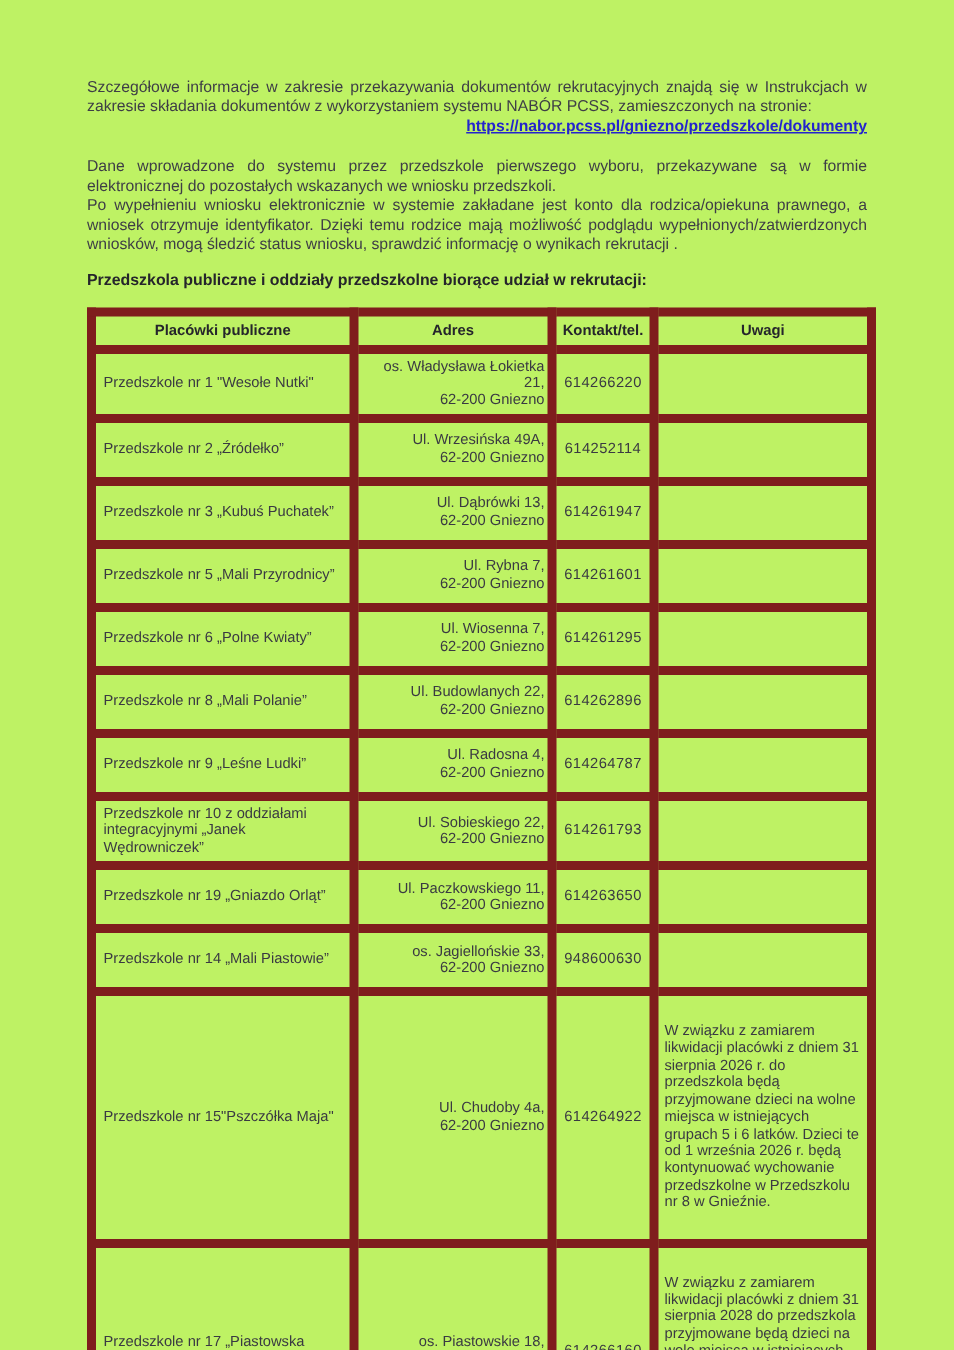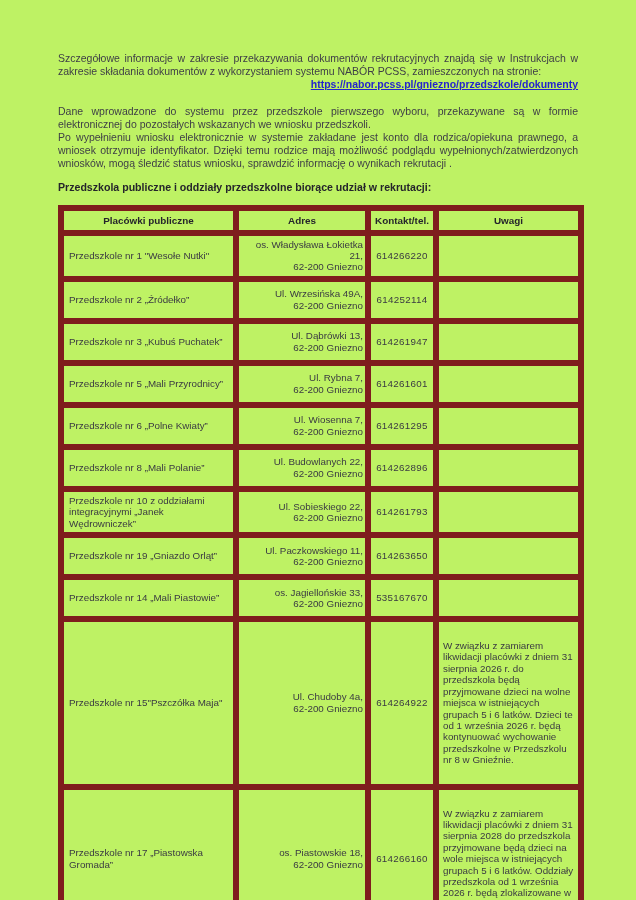--- a/index.html
+++ b/index.html
@@ -139,35 +139,41 @@
             <td class="cell-phone">614261295</td>
             <td class="cell-notes"></td>
           </tr>
           <tr class="data-row">
             <td class="cell-name">Przedszkole nr 8 „Mali Polanie”</td>
             <td class="cell-addr">Ul. Budowlanych 22,<br>62-200 Gniezno</td>
             <td class="cell-phone">614262896</td>
             <td class="cell-notes"></td>
           </tr>
           <tr class="data-row">
+            <td class="cell-name">Przedszkole nr 9 „Leśne Ludki”</td>
+            <td class="cell-addr">Ul. Radosna 4,<br>62-200 Gniezno</td>
+            <td class="cell-phone">614264787</td>
+            <td class="cell-notes"></td>
+          </tr>
+          <tr class="data-row">
             <td class="cell-name">Przedszkole nr 10 z oddziałami integracyjnymi „Janek Wędrowniczek”</td>
             <td class="cell-addr">Ul. Sobieskiego 22,<br>62-200 Gniezno</td>
             <td class="cell-phone">614261793</td>
             <td class="cell-notes"></td>
           </tr>
           <tr class="data-row">
             <td class="cell-name">Przedszkole nr 19 „Gniazdo Orląt”</td>
             <td class="cell-addr">Ul. Paczkowskiego 11,<br>62-200 Gniezno</td>
             <td class="cell-phone">614263650</td>
             <td class="cell-notes"></td>
           </tr>
           <tr class="data-row">
             <td class="cell-name">Przedszkole nr 14 „Mali Piastowie”</td>
             <td class="cell-addr">os. Jagiellońskie 33,<br>62-200 Gniezno</td>
-            <td class="cell-phone">535167670</td>
+            <td class="cell-phone">948600630</td>
             <td class="cell-notes"></td>
           </tr>
           <tr class="data-row">
             <td class="cell-name">Przedszkole nr 15"Pszczółka Maja"</td>
             <td class="cell-addr">Ul. Chudoby 4a,<br>62-200 Gniezno</td>
             <td class="cell-phone">614264922</td>
             <td class="cell-notes">W związku z zamiarem likwidacji placówki z dniem 31 sierpnia 2026 r. do przedszkola będą przyjmowane dzieci na wolne miejsca w istniejących grupach 5 i 6 latków. Dzieci te od 1 września 2026 r. będą kontynuować wychowanie przedszkolne w Przedszkolu nr 8 w Gnieźnie.</td>
           </tr>
           <tr class="data-row">
             <td class="cell-name">Przedszkole nr 17 „Piastowska Gromada”</td>

